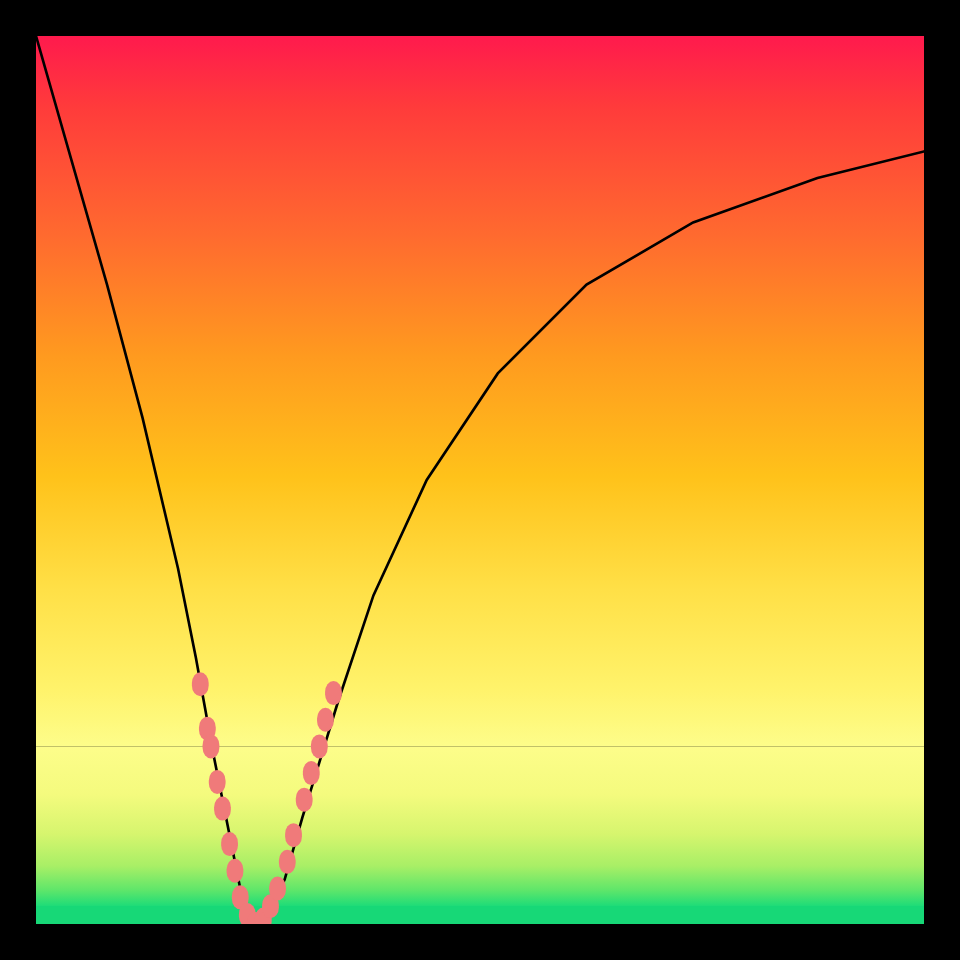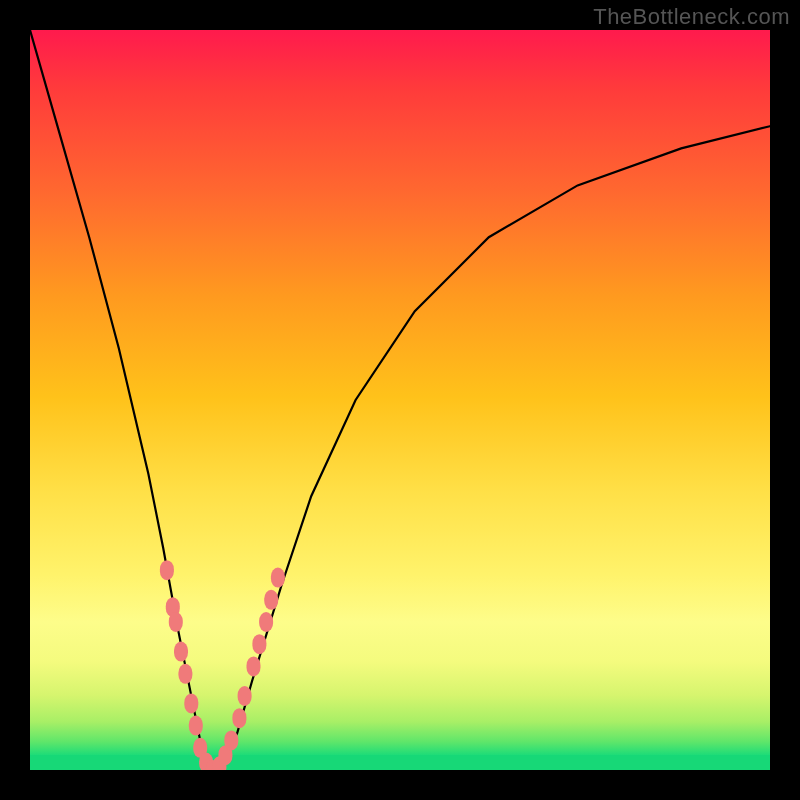--- a/index.html
+++ b/index.html
@@ -79,21 +79,20 @@
     font-size: 22px;
     font-weight: 500;
     letter-spacing: 0.5px;
     user-select: none;
   }
 </style>
 </head>
 <body>
 
 <div class="frame">
-  <div class="watermark">TheBottleneck.com</div>
 
   <div class="plot-area">
     <div class="gradient">
       <div class="red-yellow"></div>
       <div class="yellow-green"></div>
       <div class="green"></div>
     </div>
     <svg class="curve" viewBox="0 0 740 740" preserveAspectRatio="none">
       <path id="curve-path" fill="none" stroke="#000" stroke-width="2.2" stroke-linecap="round" d="M0.0 0.0 L29.6 103.6 L59.2 207.2 L88.8 318.2 L118.4 444.0 L133.2 518.0 L148.0 599.4 L162.8 673.4 L170.2 710.4 L177.6 732.6 L185.0 740.0 L192.4 732.6 L207.2 703.0 L222.0 651.2 L251.6 555.0 L281.2 466.2 L325.6 370.0 L384.8 281.2 L458.8 207.2 L547.6 155.4 L651.2 118.4 L740.0 96.2"></path>
       <g id="marker-group">

